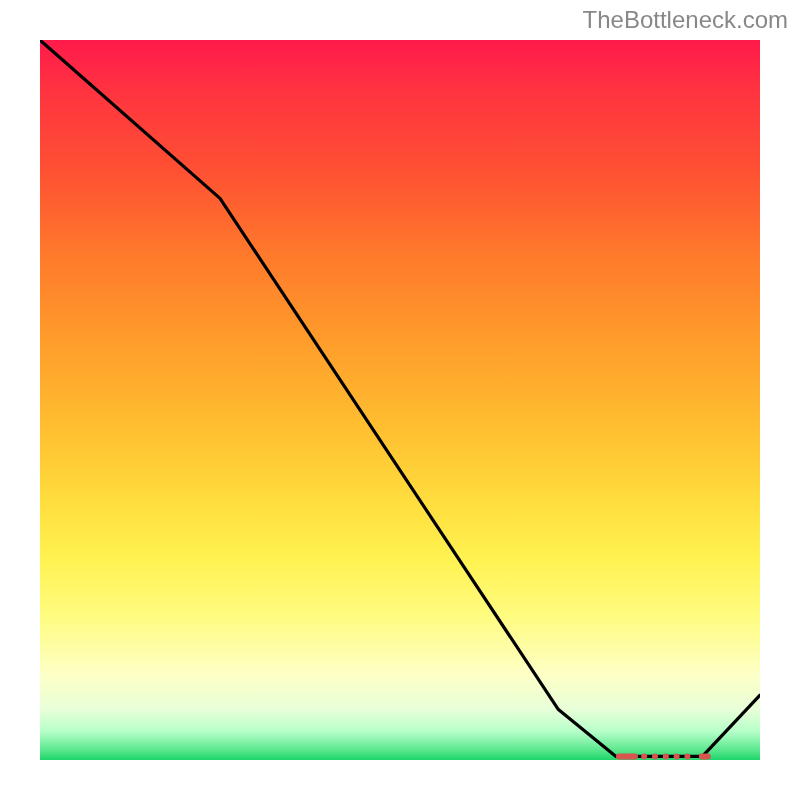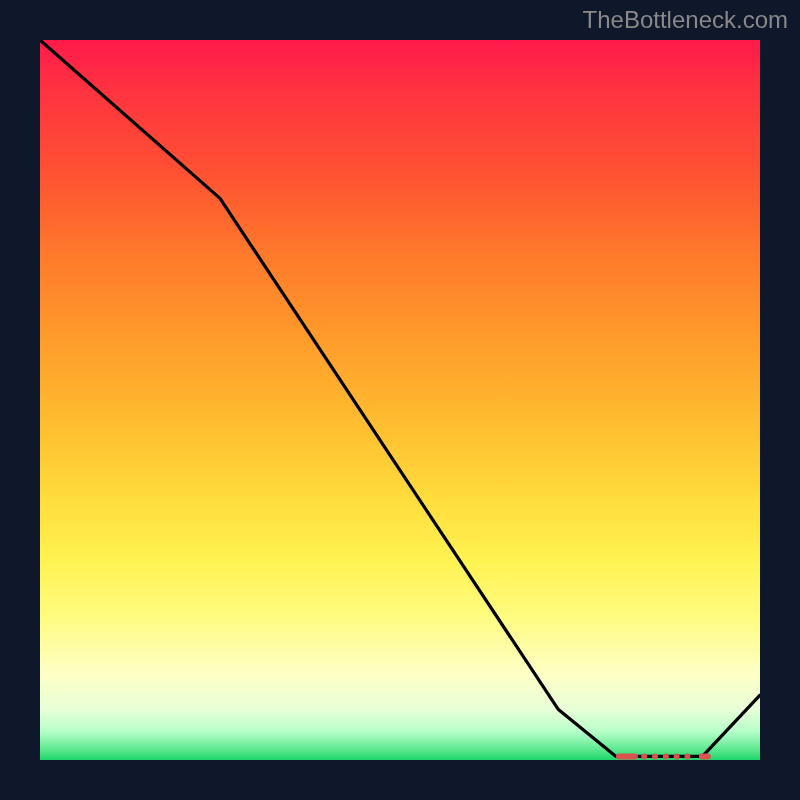--- a/index.html
+++ b/index.html
@@ -8,21 +8,21 @@
     width: 800px;
     height: 800px;
     background: #000;
     font-family: Arial, Helvetica, sans-serif;
     overflow: hidden;
   }
   .frame {
     position: relative;
     width: 800px;
     height: 800px;
-    background: #0f172a;
+    background: #ffffff;
   }
   .plot-area {
     position: absolute;
     left: 40px;
     top: 40px;
     width: 720px;
     height: 720px;
     
     background: linear-gradient(to bottom,
       #ff1a4b 0%,

